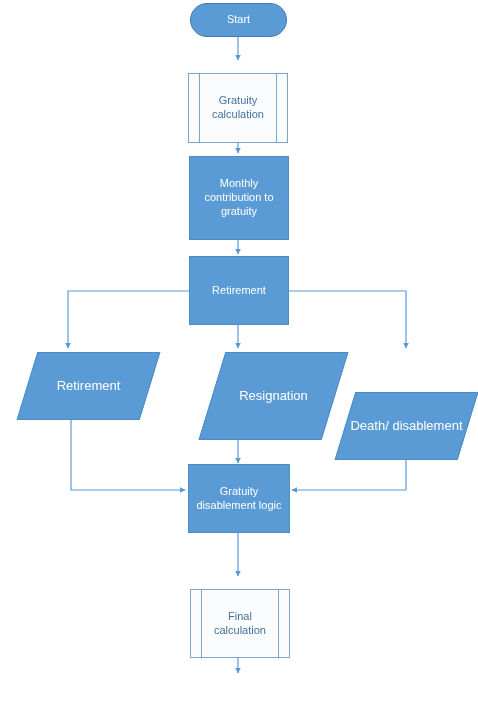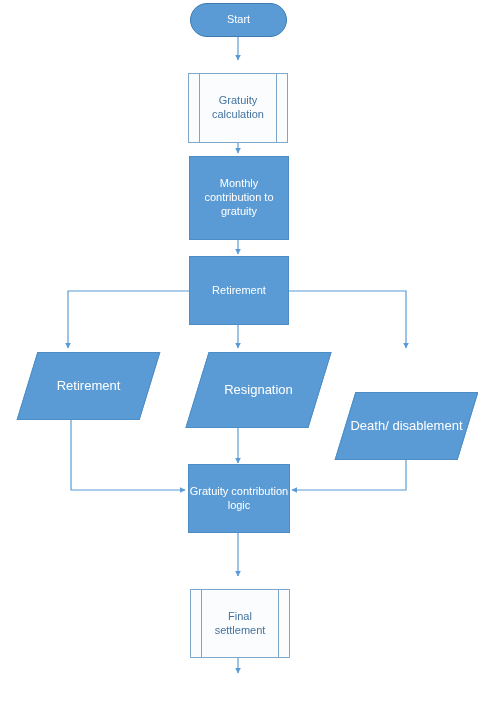--- a/index.html
+++ b/index.html
@@ -135,32 +135,32 @@
 
   <div class="node process" style="left:189px; top:256px; width:100px; height:69px;">
     <span class="label">Retirement</span>
   </div>
 
   <div class="node para" style="left:27px; top:352px; width:123px; height:68px;">
     <div class="skewbox"></div>
     <span class="label">Retirement</span>
   </div>
 
-  <div class="node para" style="left:197px; top:352px; width:123px; height:76px;">
+  <div class="node para" style="left:212px; top:352px; width:123px; height:88px;">
     <div class="skewbox"></div>
     <span class="label">Resignation</span>
   </div>
 
   <div class="node para" style="left:345px; top:352px; width:123px; height:68px;margin-top:40px;">
     <div class="skewbox"></div>
     <span class="label">Death/ disablement</span>
   </div>
 
   <div class="node process" style="left:188px; top:464px; width:102px; height:69px;">
-    <span class="label">Gratuity contribution logic</span>
+    <span class="label">Gratuity disablement logic</span>
   </div>
 
   <div class="node predefined" style="left:190px; top:578px; width:100px; height:69px;">
-    <span class="label">Final settlement</span>
+    <span class="label">Final calculation</span>
   </div>
 
 
 </div>
 
 </body></html>

